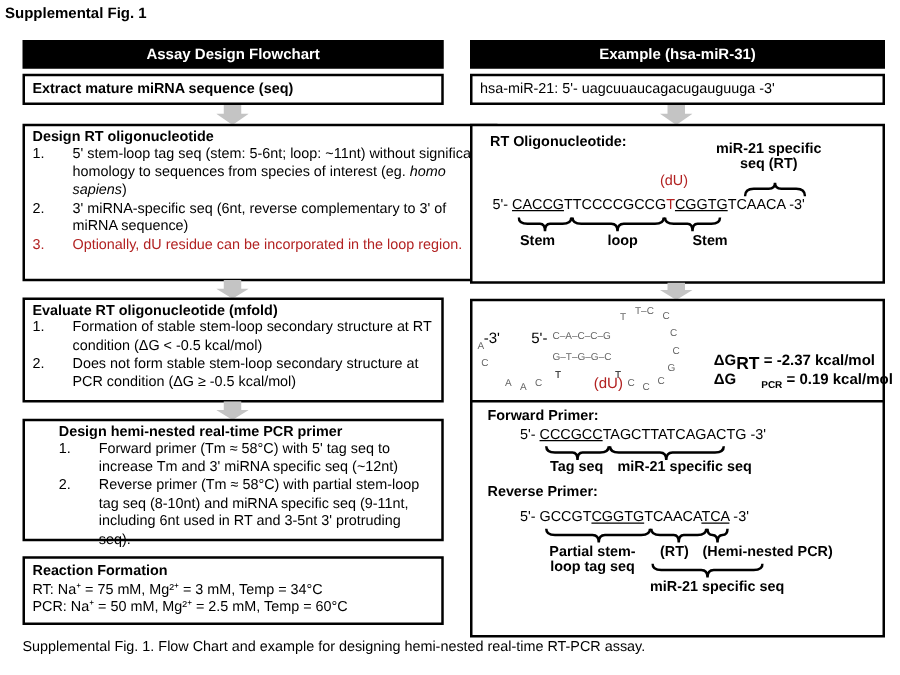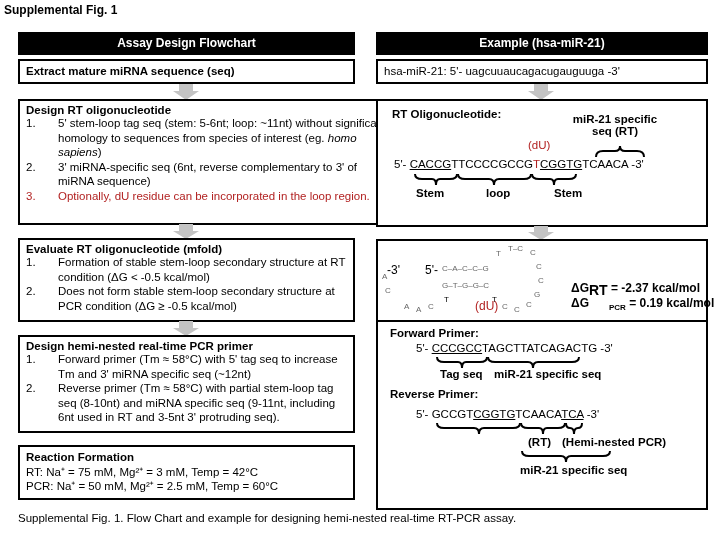--- a/index.html
+++ b/index.html
@@ -91,45 +91,45 @@
     </ol>
   </div>
 </div>
 
 <div class="abs arrow" style="left:173px; top:321px;">
   <svg width="26" height="15">
       <polygon points="6,0 20,0 20,7 26,7 13,15 0,7 6,7" fill="#c4c4c4"></polygon>
     </svg>
 </div>
 
-<div class="abs box" style="left:18px; top:335px; width:337px; height:98px;">
+<div class="abs box" style="left:18px; top:335px; width:337px; height:98px;padding-left:21px;">
   <div class="pad">
     <div class="box-title">Design hemi-nested real-time PCR primer</div>
     <ol class="steps">
       <li>
         <span class="num">1.</span>
         <span>Forward primer (Tm ≈ 58°C) with 5' tag seq to increase Tm and 3' miRNA specific seq (~12nt)</span>
       </li>
       <li>
         <span class="num">2.</span>
         <span>Reverse primer (Tm ≈ 58°C) with partial stem-loop tag seq (8-10nt) and miRNA specific seq (9-11nt, including 6nt used in RT and 3-5nt 3' protruding seq).</span>
       </li>
     </ol>
   </div>
 </div>
 
 <div class="abs box" style="left:18px; top:445px; width:337px; height:55px;">
   <div class="pad" style="line-height:14.5px;">
     <div class="box-title">Reaction Formation</div>
-    <div>RT: Na⁺ = 75 mM, Mg²⁺ = 3 mM, Temp = 42°C</div>
+    <div>RT: Na⁺ = 75 mM, Mg²⁺ = 3 mM, Temp = 34°C</div>
     <div>PCR: Na⁺ = 50 mM, Mg²⁺ = 2.5 mM, Temp = 60°C</div>
   </div>
 </div>
 
-<div class="abs header" style="left:376px; top:32px; width:332px;">Example (hsa-miR-21)</div>
+<div class="abs header" style="left:376px; top:32px; width:332px;">Example (hsa-miR-31)</div>
 
 <div class="abs box" style="left:376px; top:59px; width:332px; height:25px;">
   <div class="pad" style="padding-top:4px; white-space:nowrap;">
     <span class="b">hsa-miR-21:</span><span> 5'- uagcuuaucagacugauguuga -3'</span>
   </div>
 </div>
 
 <div class="abs arrow" style="left:528px; top:84px;">
   <svg width="26" height="16">
       <polygon points="6,0 20,0 20,7 26,7 13,16 0,7 6,7" fill="#c4c4c4"></polygon>
@@ -222,20 +222,24 @@
 
   <div class="abs lbl" style="left:12px; top:66px;">Reverse Primer:</div>
   <div class="abs seq" style="left:38px; top:86px;">
     <span>5'- </span><span>GCCGT</span><span class="u">CGGTG</span><span class="b">TCAACA</span><span class="b u">TCA</span><span> -3'</span>
   </div>
   <svg class="abs" style="left:58px; top:100px;" width="180" height="14">
     <path d="M1,1 Q1,6 8,6 L38,6 Q43,6 43,12 Q43,6 48,6 L77,6 Q84,6 84,1" fill="none" stroke="#000" stroke-width="2"></path>
     <path d="M85,1 Q85,6 92,6 L103,6 Q107,6 107,12 Q107,6 111,6 L122,6 Q129,6 129,1" fill="none" stroke="#000" stroke-width="2"></path>
     <path d="M130,1 Q130,6 134,6 Q138,6 138,12 Q138,6 142,6 Q146,6 146,1" fill="none" stroke="#000" stroke-width="2"></path>
   </svg>
+  <div class="abs lbl" style="left:58px; top:114px; text-align:center; width:76px;">
+    <div>Partial stem-</div>
+    <div>loop tag seq</div>
+  </div>
   <div class="abs lbl" style="left:150px; top:114px;">(RT)</div>
   <div class="abs lbl" style="left:184px; top:114px;">(Hemi-nested PCR)</div>
   <svg class="abs" style="left:143px; top:128px;" width="90" height="14">
     <path d="M1,1 Q1,6 8,6 L40,6 Q45,6 45,12 Q45,6 50,6 L82,6 Q89,6 89,1" fill="none" stroke="#000" stroke-width="2"></path>
   </svg>
   <div class="abs lbl" style="left:142px; top:142px;">miR-21 specific seq</div>
 </div>
 
 <div class="abs caption">
   <span class="b">Supplemental Fig. 1.</span><span> Flow Chart and example for designing hemi-nested real-time RT-PCR assay.</span>

